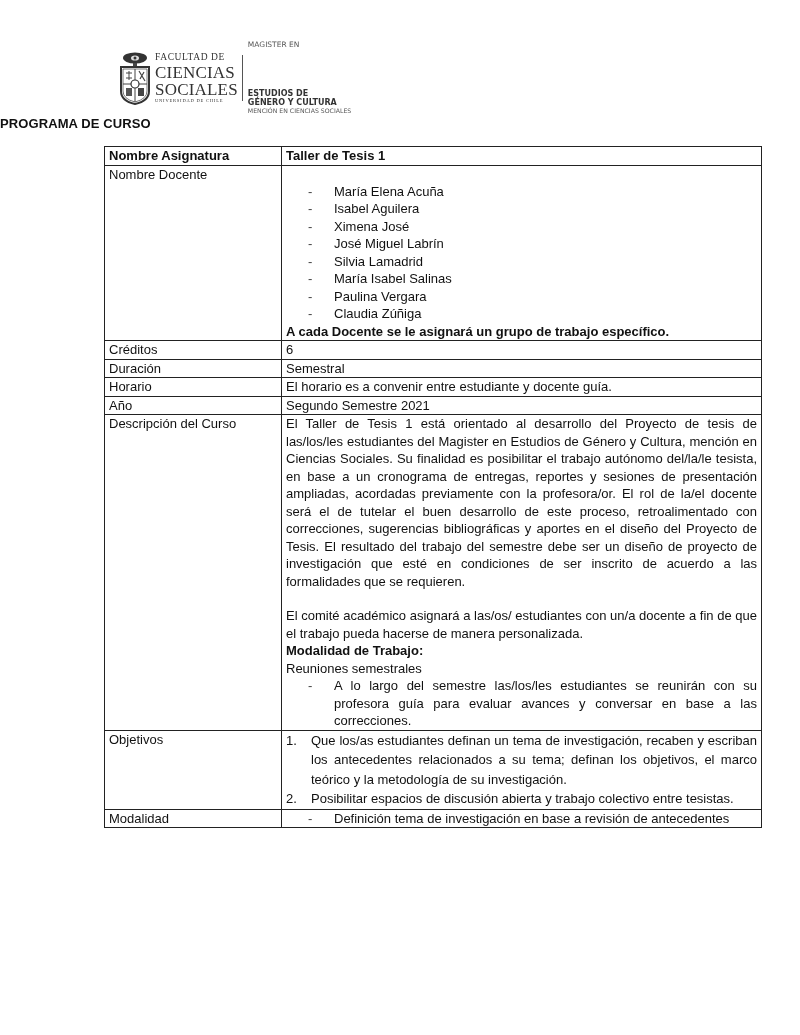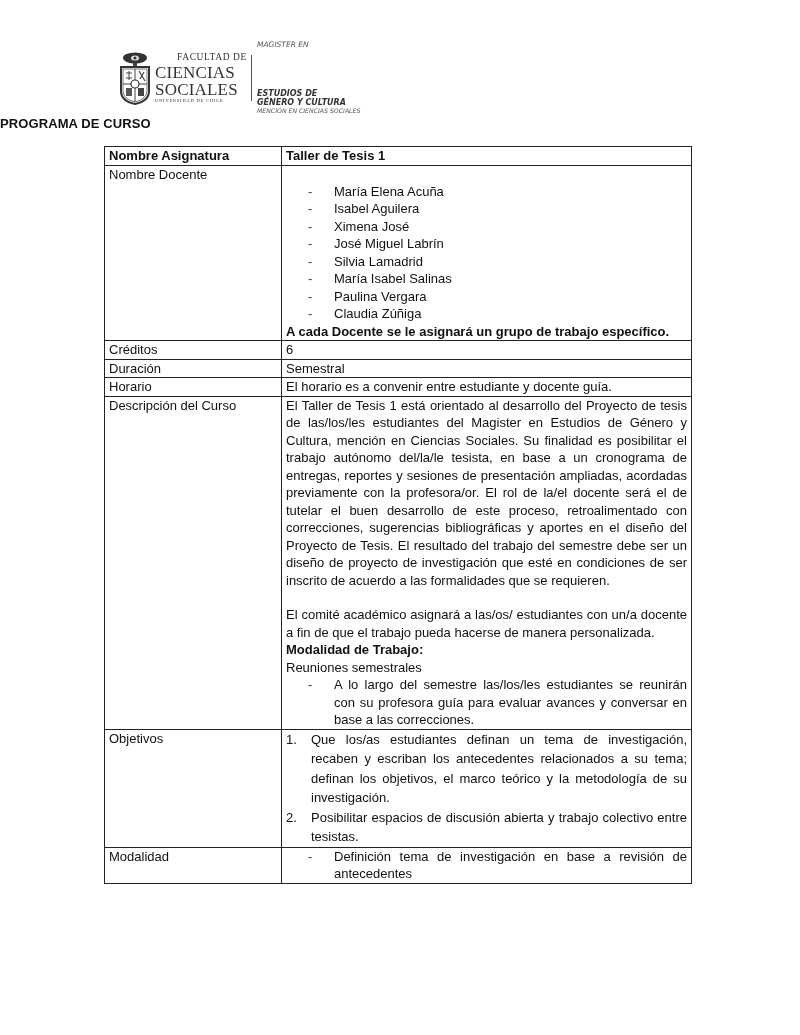--- a/index.html
+++ b/index.html
@@ -13,43 +13,42 @@
       position: absolute; left: 118px; top: 50px; height: 56px;
       display: flex; align-items: center;
     }
     .crest { width: 34px; height: 54px; margin-right: 3px; }
     .fac {
       display: flex; flex-direction: column; justify-content: center;
       font-family: "Liberation Serif", "DejaVu Serif", serif;
       color: #333; line-height: 1;
       padding-right: 4px; border-right: 1.5px solid #555; height: 46px;
     }
-    .fac .l1 { font-size: 9.5px; letter-spacing: 0.6px; margin-left: 22px; }
+    .fac .l1 { font-size: 9.5px; letter-spacing: 0.6px; }
     .fac .l2 { font-size: 17px; letter-spacing: 0.2px; margin-top: 1px; }
     .fac .l3 { font-size: 17px; letter-spacing: 0.2px; }
     .fac .l4 { font-size: 4.5px; letter-spacing: 0.8px; margin-top: 1px; }
     .mag {
       display: flex; flex-direction: column; justify-content: center;
       padding-left: 5px; color: #333; line-height: 1.12;
       font-family: "DejaVu Sans", sans-serif;
-      font-style: italic;
     }
     .mag .m1 { font-size: 7.5px; color: #555; }
     .mag .m2 { font-size: 8px; font-weight: bold; margin-top: 40px; }
     .mag .m3 { font-size: 8px; font-weight: bold; }
     .mag .m4 { font-size: 6.2px; color: #555; }
 
     .title {
       position: absolute; top: 116px; left: 0; width: 800px; text-align: left;
       font-family: "Liberation Sans", sans-serif;
       font-weight: bold; font-size: 13px; letter-spacing: 0.1px;
     }
 
     table.prog {
-      position: absolute; left: 104px; top: 146px; width: 588px;
+      position: absolute; left: 104px; top: 146px; width: 658px;
       border-collapse: collapse;
       font-family: "Liberation Sans", sans-serif; font-size: 13px;
       line-height: 17.5px;
     }
     table.prog td {
       border: 1.3px solid #222; vertical-align: top; padding: 0 4px;
     }
     td.k { width: 168px; }
     td.v { text-align: justify; }
     .bold { font-weight: bold; }
@@ -129,20 +128,24 @@
   </tr>
   <tr>
     <td class="k">Duración</td>
     <td class="v">Semestral</td>
   </tr>
   <tr>
     <td class="k">Horario</td>
     <td class="v">El horario es a convenir entre estudiante y docente guía.</td>
   </tr>
   <tr>
+    <td class="k">Año</td>
+    <td class="v">Segundo Semestre 2021</td>
+  </tr>
+  <tr>
     <td class="k">Descripción del Curso</td>
     <td class="v">
       <div>El Taller de Tesis 1 está orientado al desarrollo del Proyecto de tesis de las/los/les estudiantes del Magister en Estudios de Género y Cultura, mención en Ciencias Sociales. Su finalidad es posibilitar el trabajo autónomo del/la/le tesista, en base a un cronograma de entregas, reportes y sesiones de presentación ampliadas, acordadas previamente con la profesora/or. El rol de la/el docente será el de tutelar el buen desarrollo de este proceso, retroalimentado con correcciones, sugerencias bibliográficas y aportes en el diseño del Proyecto de Tesis. El resultado del trabajo del semestre debe ser un diseño de proyecto de investigación que esté en condiciones de ser inscrito de acuerdo a las formalidades que se requieren.</div>
       <div class="p-gap"></div>
       <div>El comité académico asignará a las/os/ estudiantes con un/a docente a fin de que el trabajo pueda hacerse de manera personalizada.</div>
       <div class="bold">Modalidad de Trabajo:</div>
       <div>Reuniones semestrales</div>
       <ul class="dash wide">
         <li>A lo largo del semestre las/los/les estudiantes se reunirán con su profesora guía para evaluar avances y conversar en base a las correcciones.</li>
       </ul>

